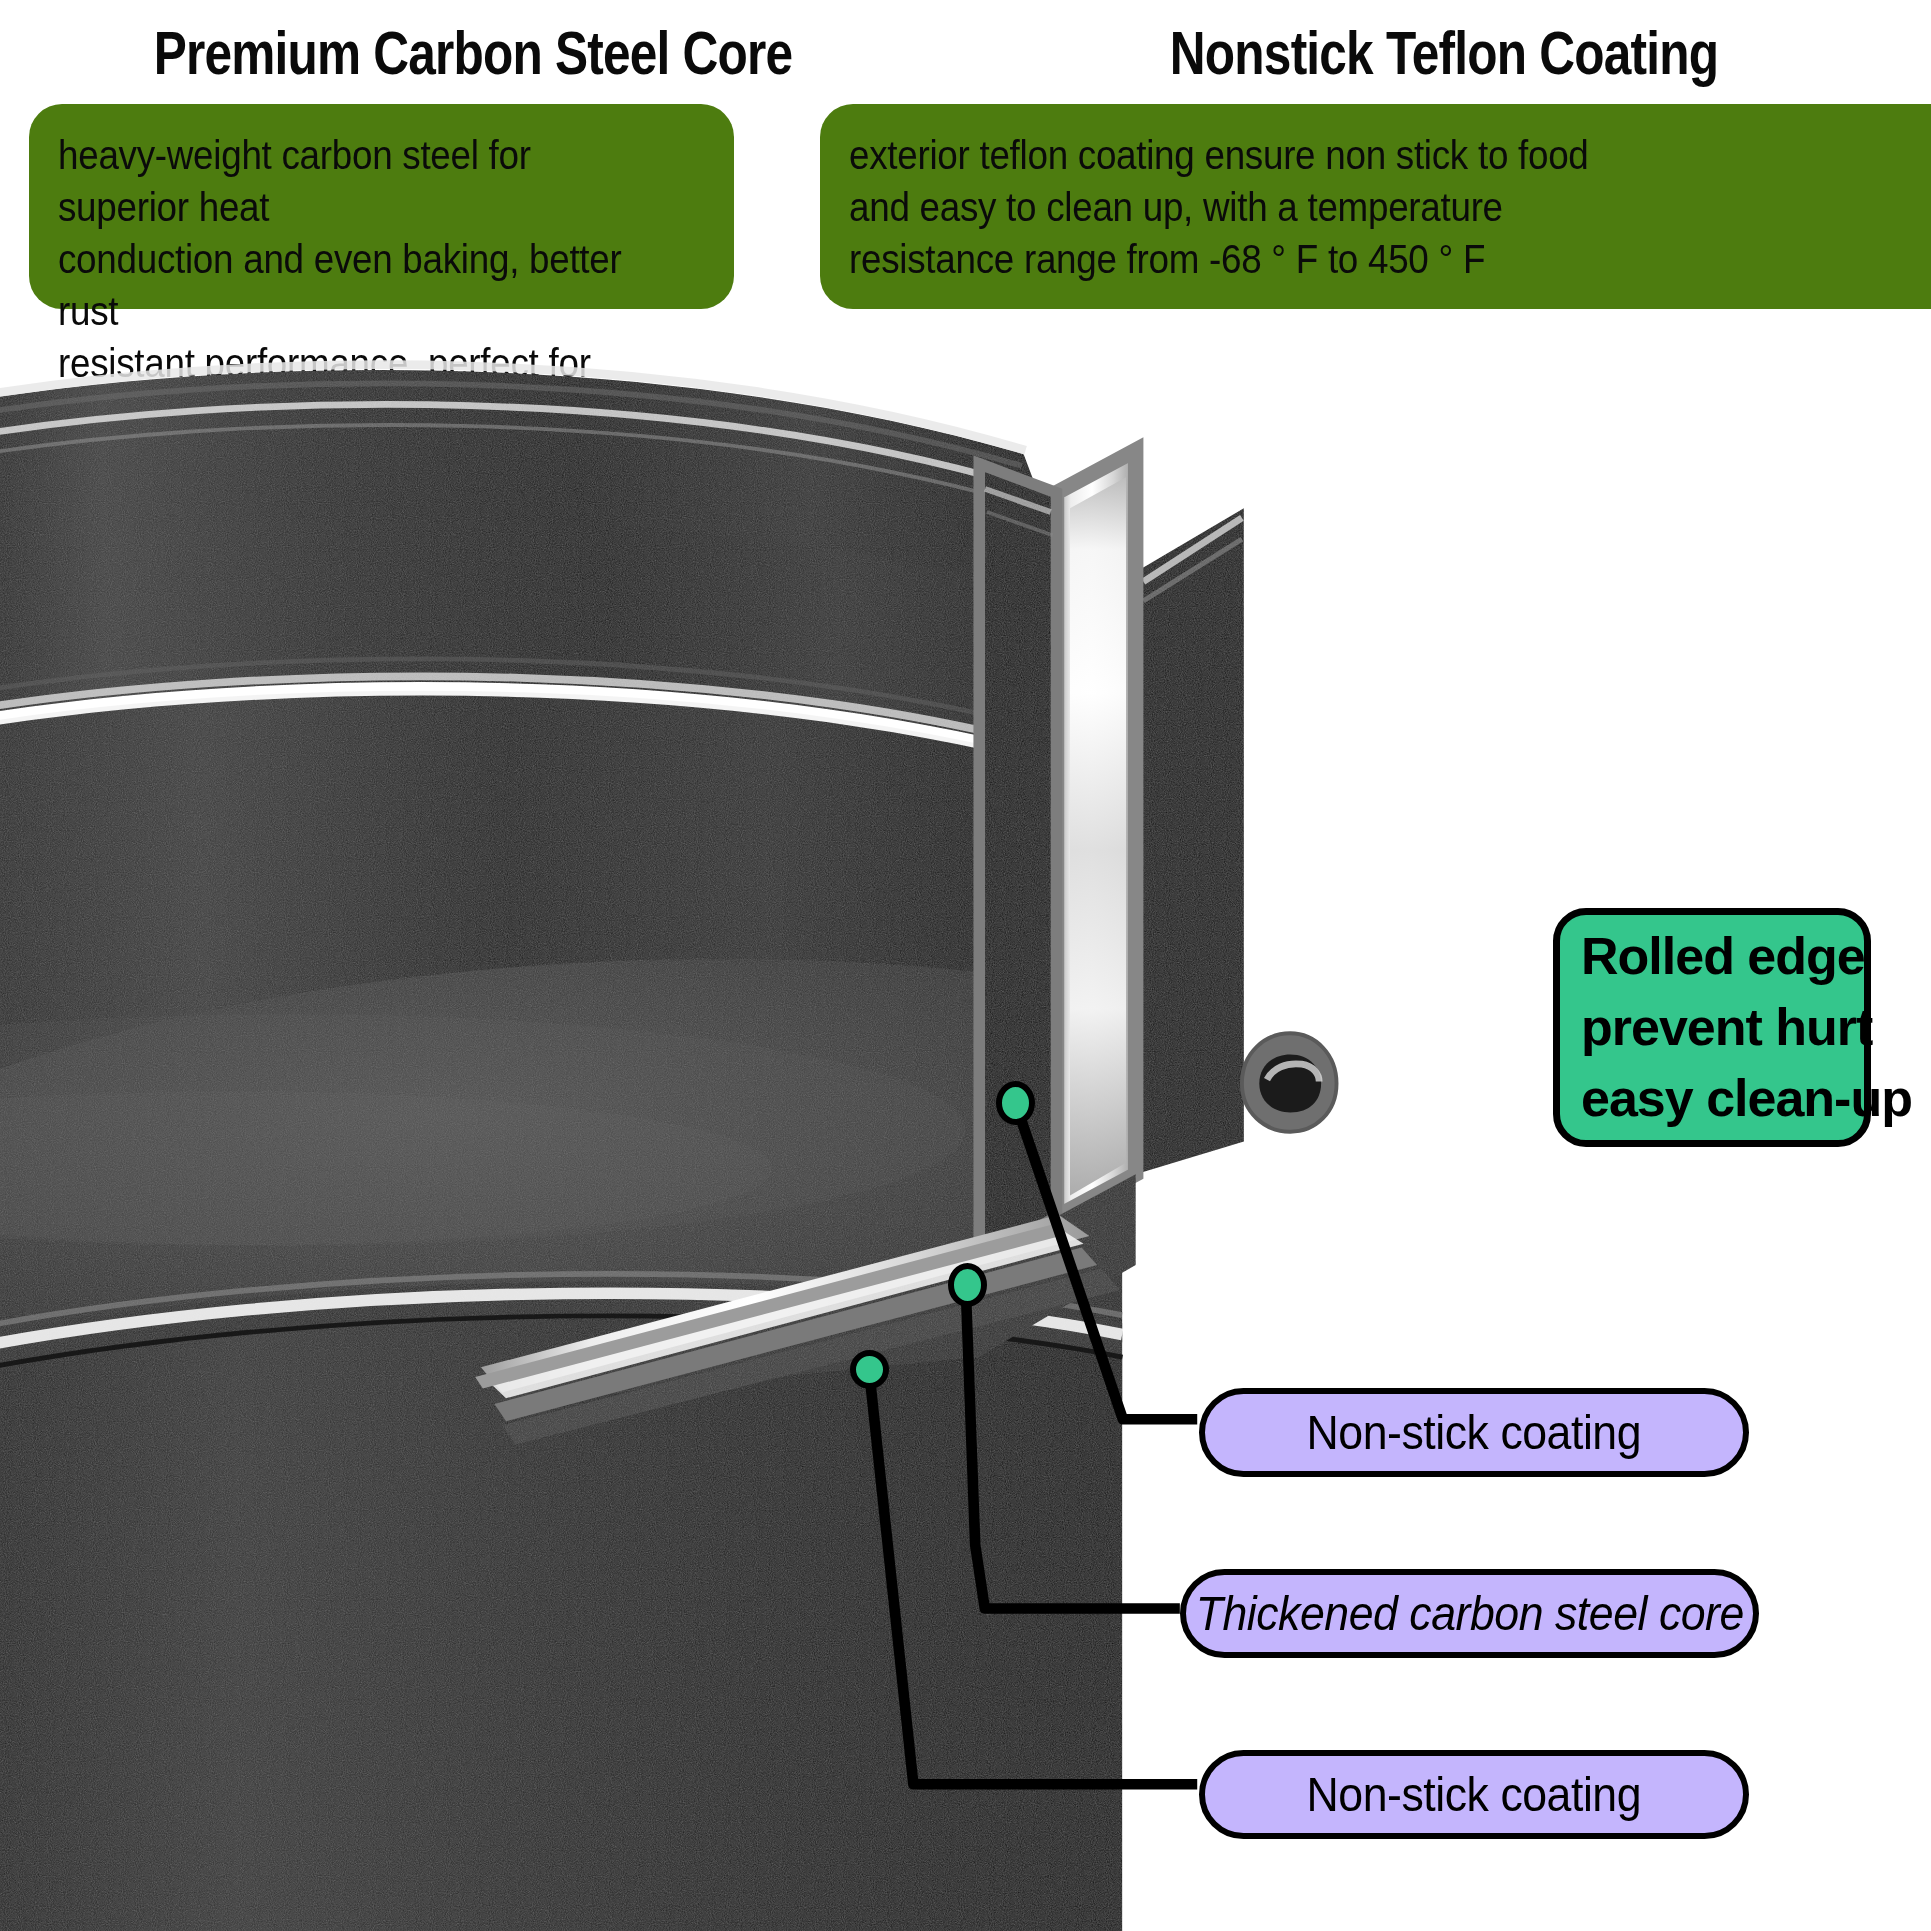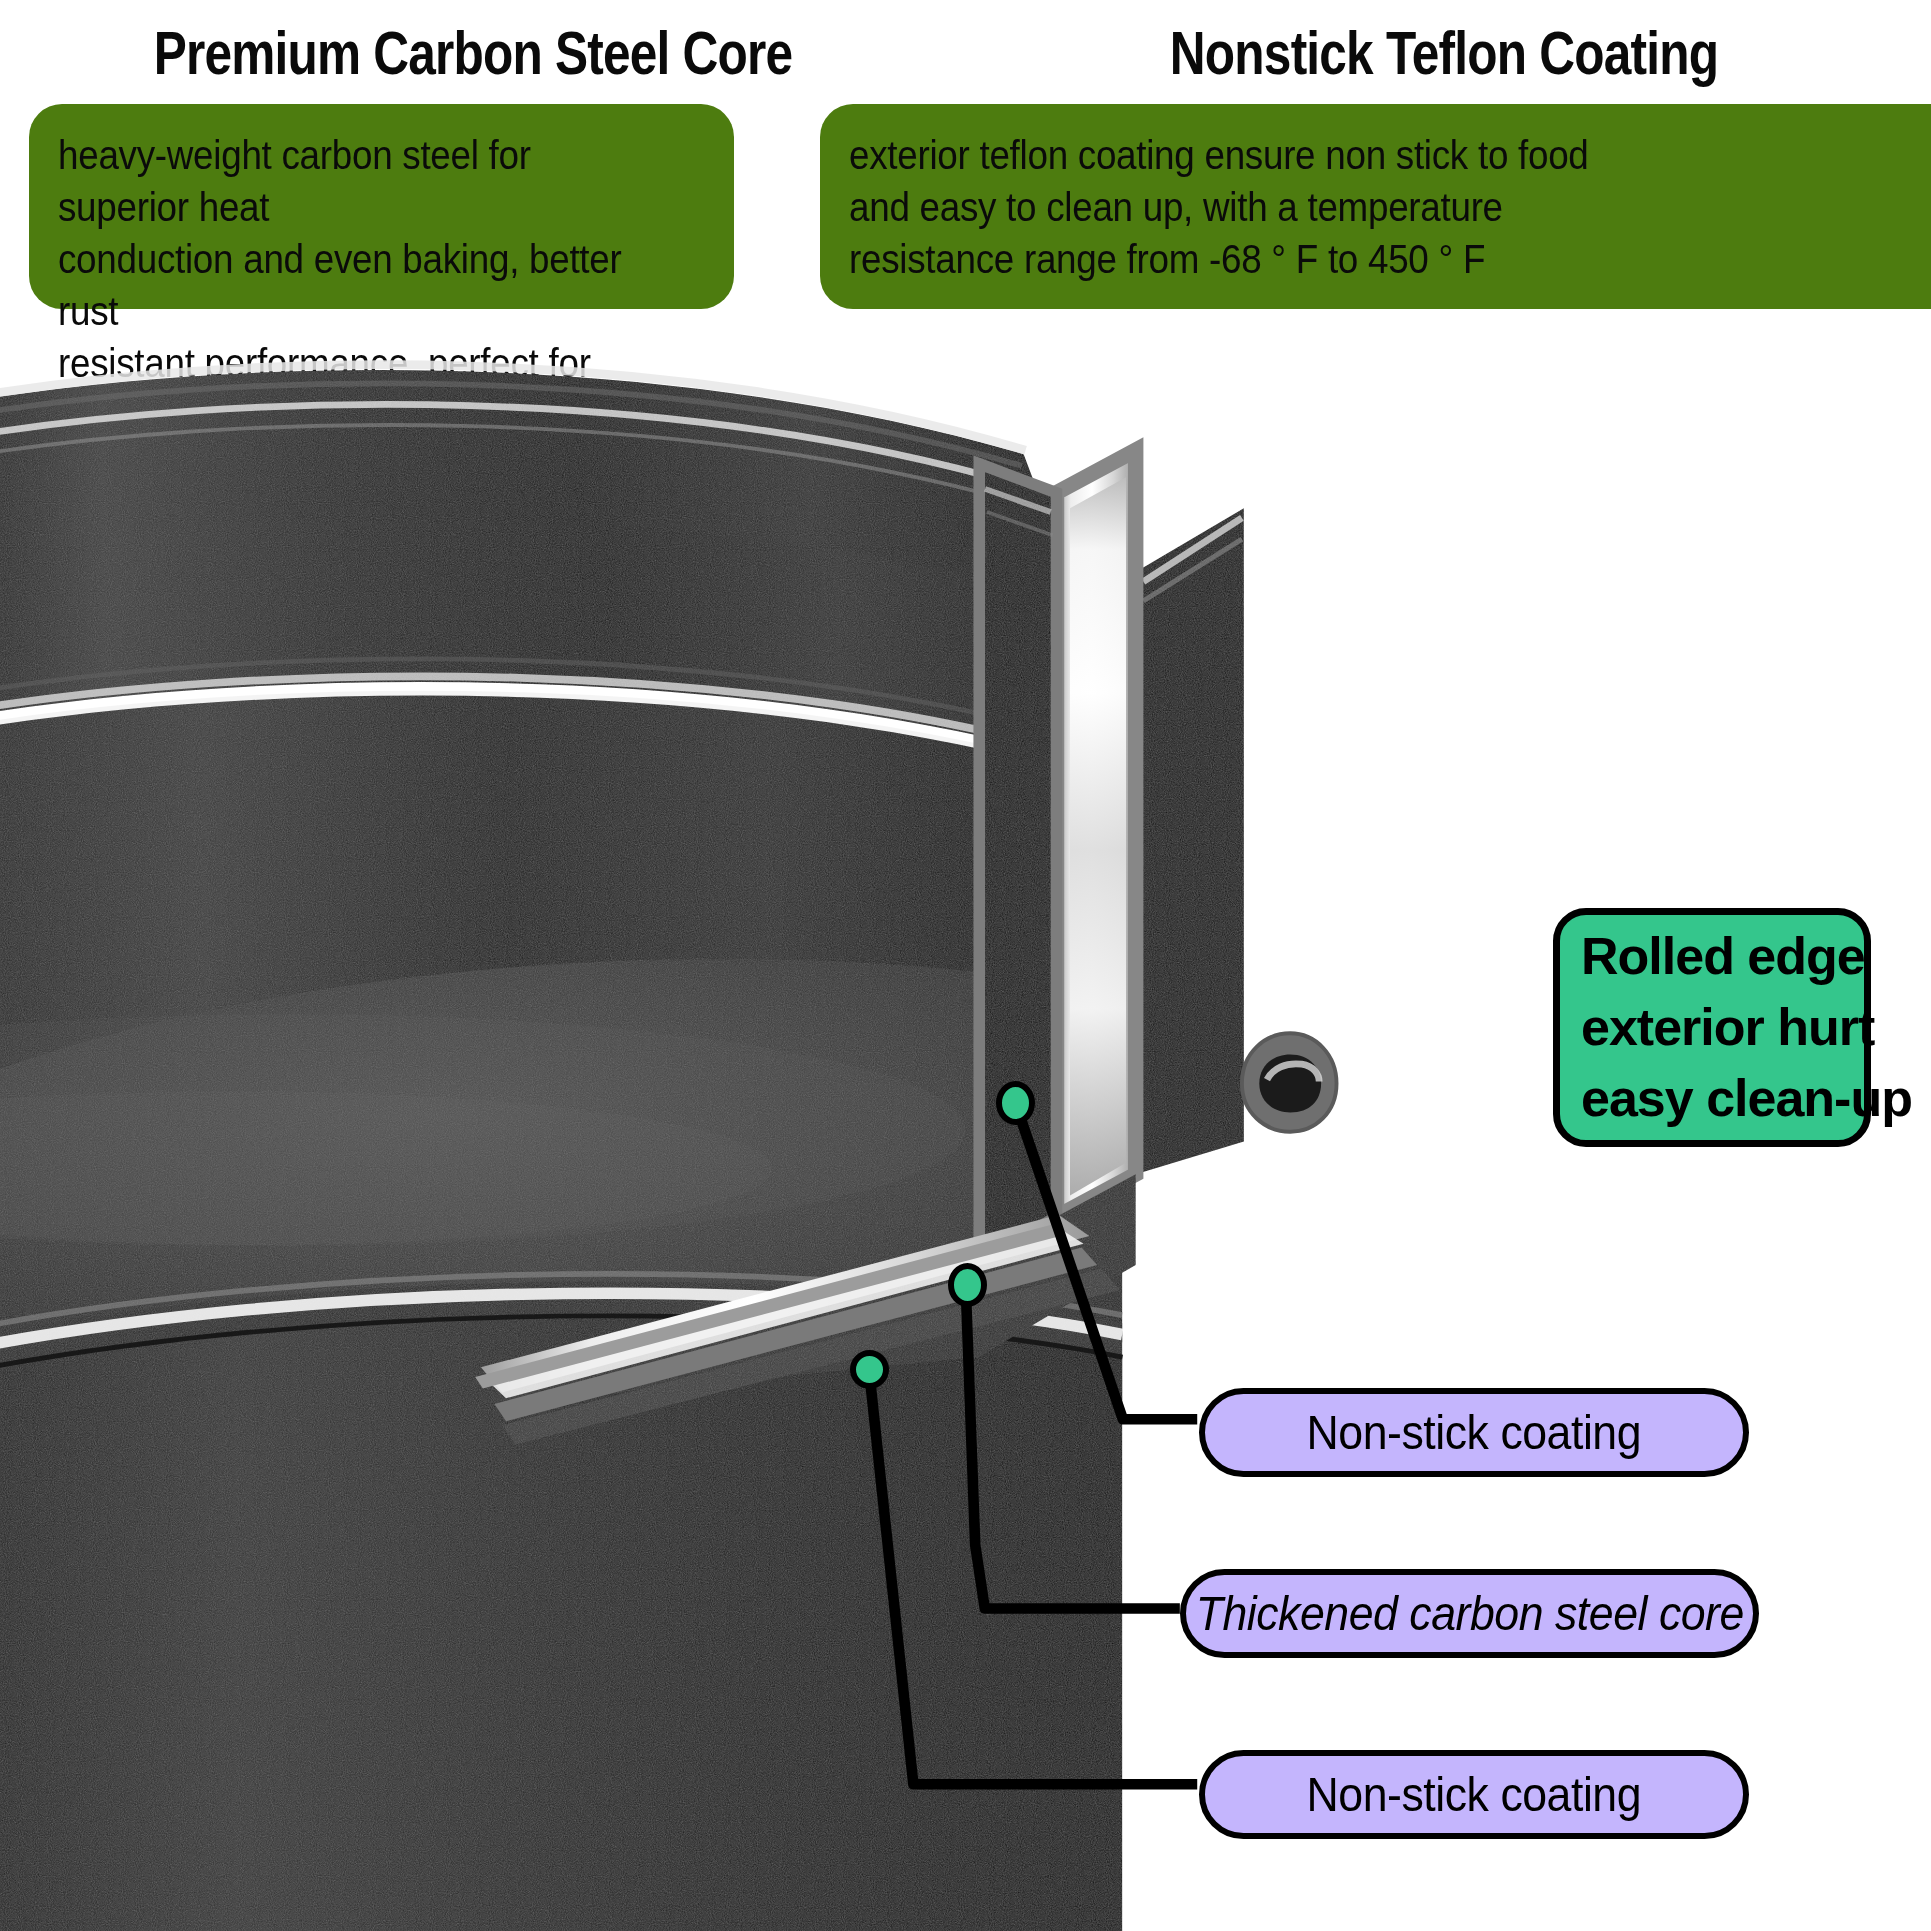--- a/index.html
+++ b/index.html
@@ -238,21 +238,21 @@
     <path d="M 900,1418 L 946,1848 L 1240,1848" stroke="#000" stroke-width="11" fill="none" stroke-linejoin="round"></path>
   </svg>
 
   <div class="dot" style="left:1578px;top:959px;width:39px;height:46px;border-radius:50%;"></div>
   <div class="dot" style="left:996px;top:1081px;width:39px;height:44px;"></div>
   <div class="dot" style="left:948px;top:1263px;width:39px;height:44px;"></div>
   <div class="dot" style="left:850px;top:1350px;width:39px;height:39px;"></div>
 
   <div id="pill-rolled">
     <span>Rolled edge</span>
-    <span>exterior hurt</span>
+    <span>prevent hurt</span>
     <span>easy clean-up</span>
   </div>
 
   <div class="pill" id="pill-1">
     <span>Non-stick coating</span>
   </div>
 
   <div class="pill" id="pill-2">
     <span>Thickened carbon steel core</span>
   </div>

